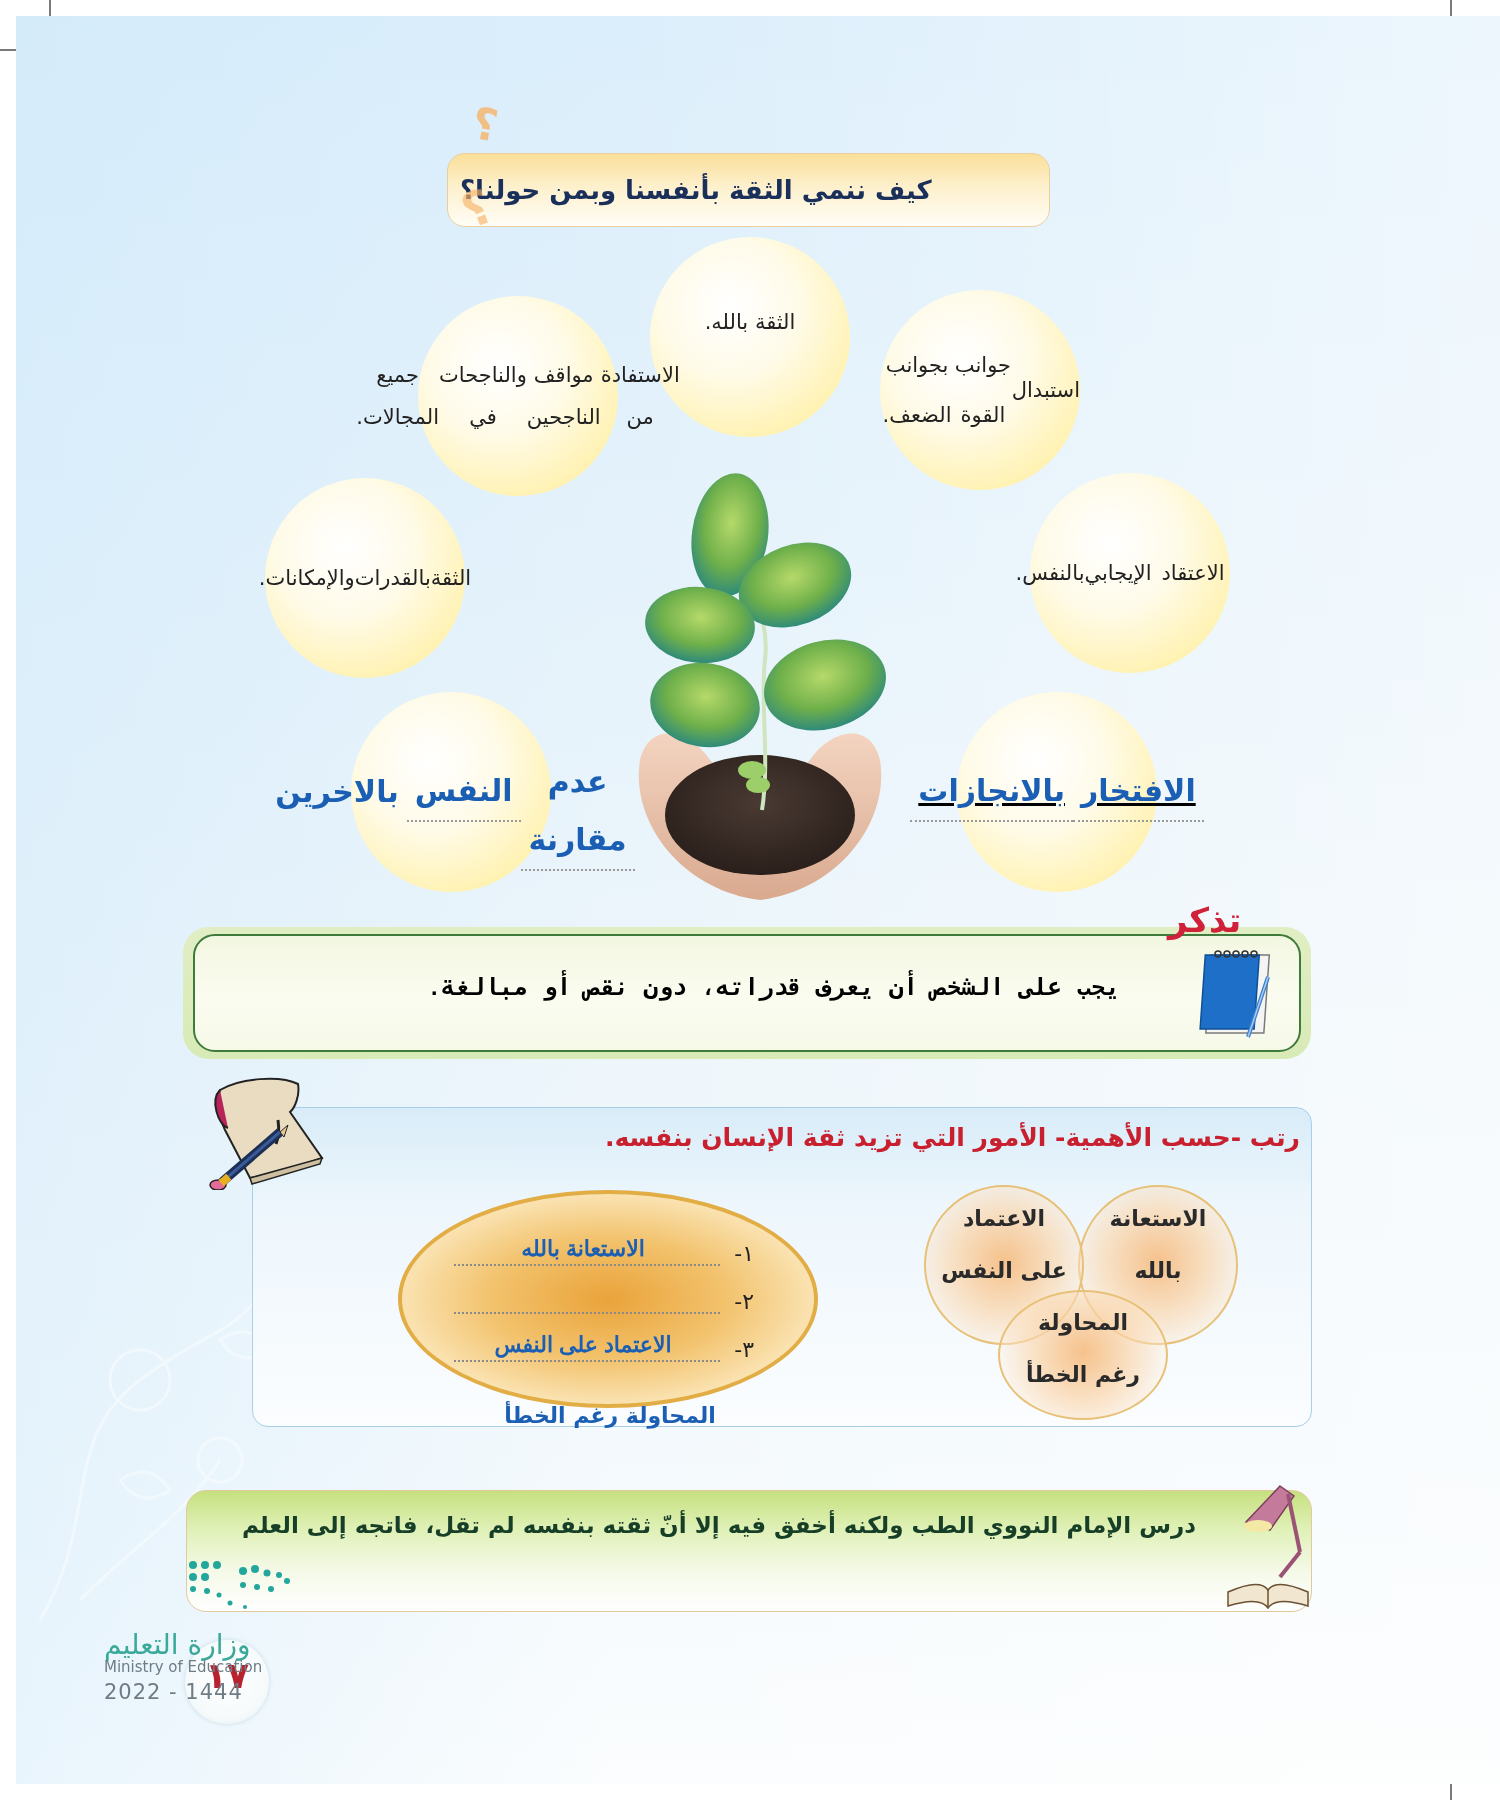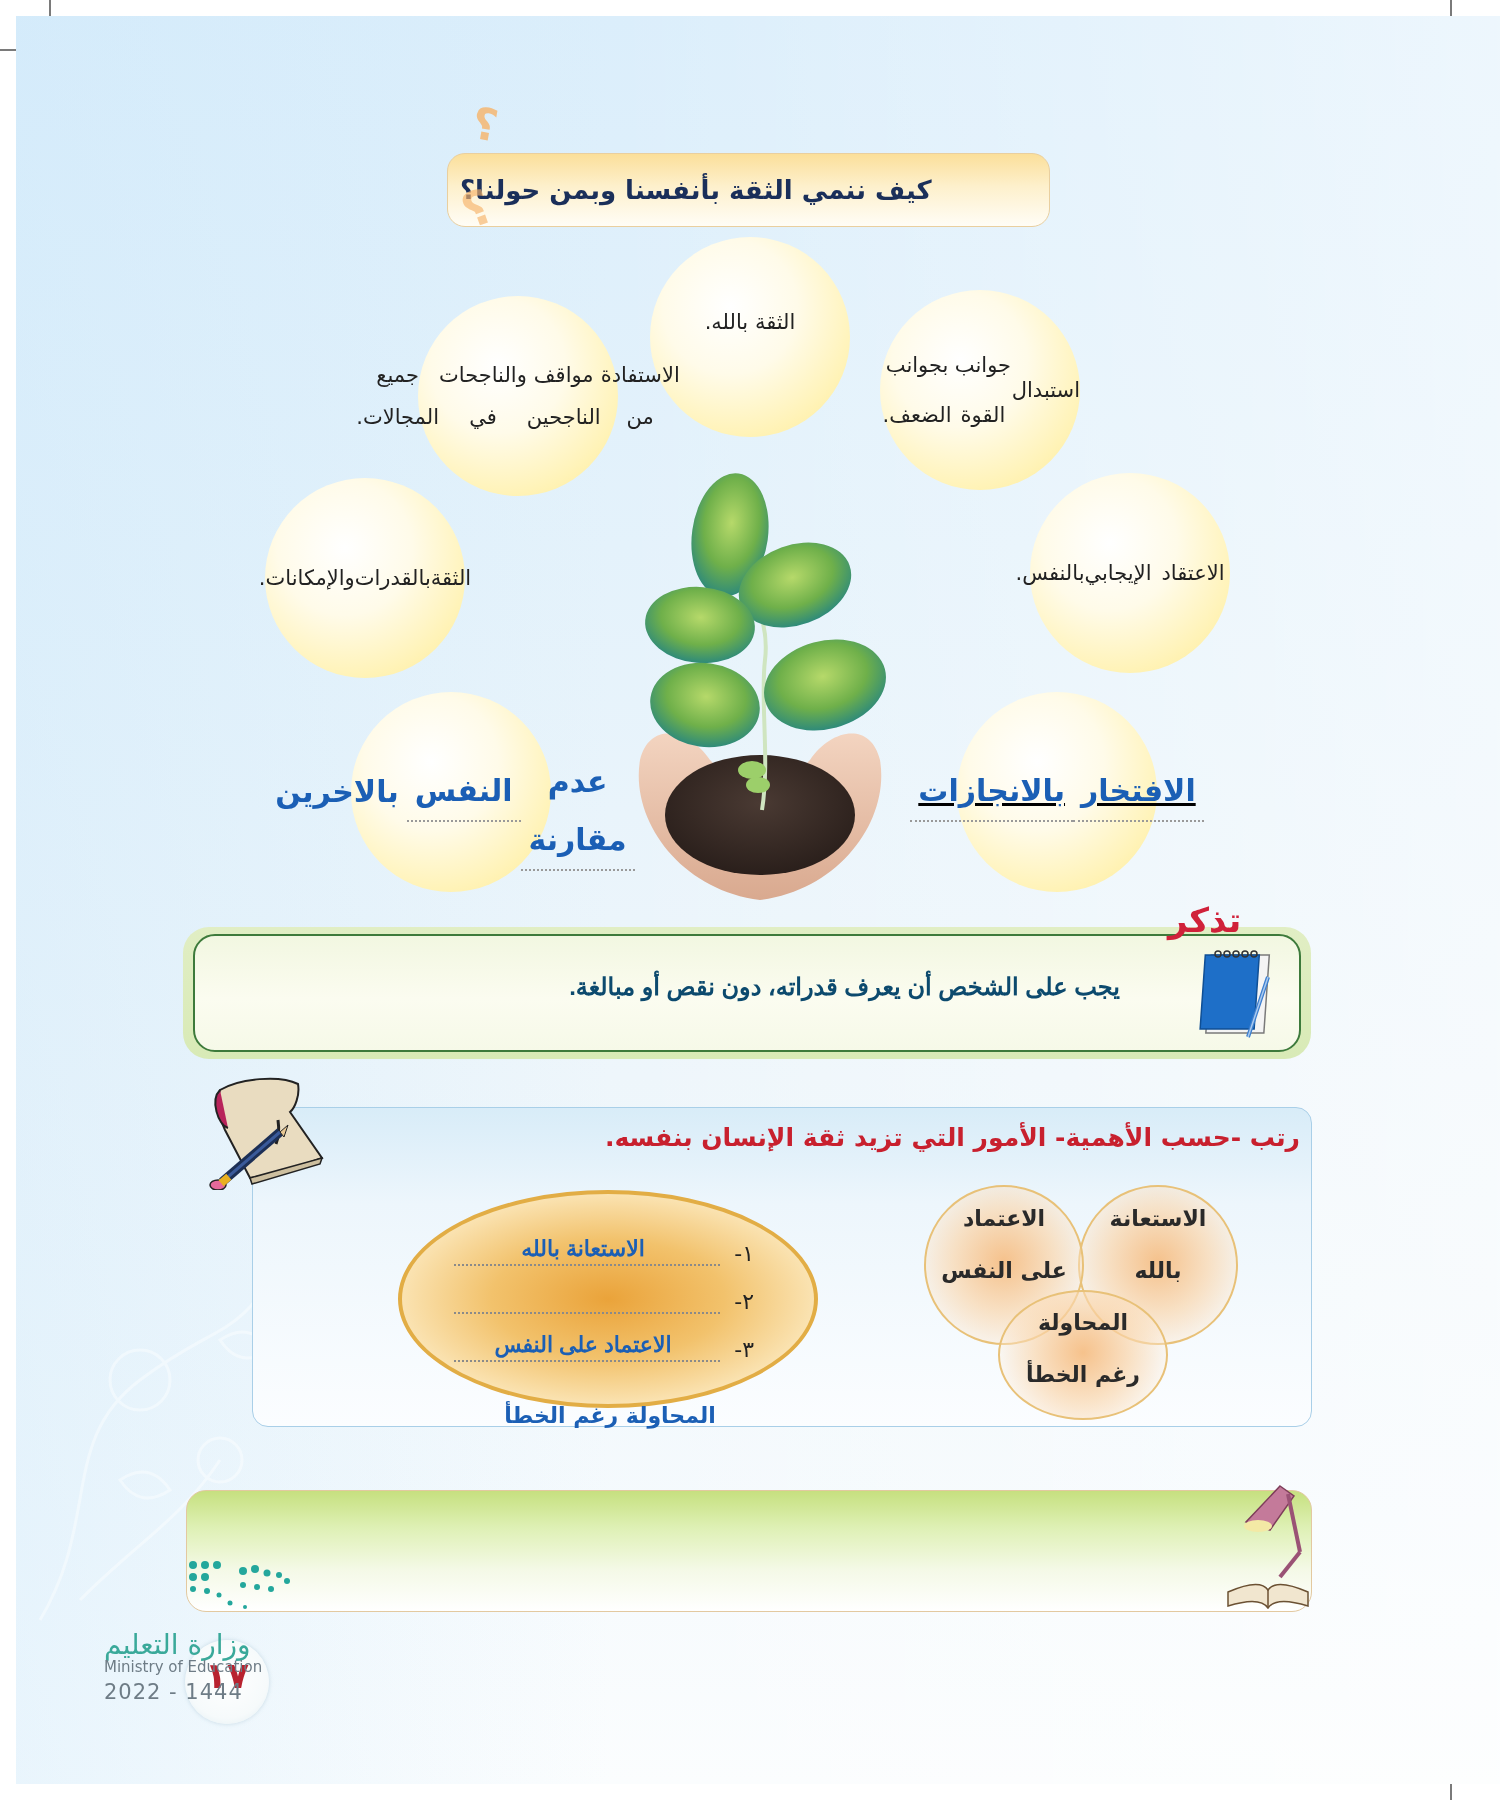--- a/index.html
+++ b/index.html
@@ -67,21 +67,21 @@
     border: 2.5px solid #3d7a3b;
     background: linear-gradient(180deg, #f2f7e1 0%, #fbfcf0 55%, #f6f9e8 100%);
     z-index: 3;
   }
   .remember-label {
     left: 1168px; top: 900px; font-family: "DejaVu Sans", sans-serif; font-weight: bold;
     font-size: 34px; color: #d0213a; z-index: 5; letter-spacing: 3px;
   }
   .remember-text {
     left: 400px; top: 973px; width: 720px; text-align: right;
-    font-family: Liberation Sans, sans-serif; font-weight: bold; font-size: 24px; color: #0c4a6e; z-index: 4;
+    font-family: Liberation Mono, monospace; font-weight: bold; font-size: 24px; color: #000000; z-index: 4;
   }
   .notepad-icon { left: 1198px; top: 945px; width: 80px; height: 95px; z-index: 5; }
 
   
   .activity-box {
     left: 252px; top: 1107px; width: 1060px; height: 320px; border-radius: 16px;
     border: 1.5px solid #a9cfe8;
     background: linear-gradient(180deg, #d8ecf8 0%, #edf6fc 30%, #fbfdff 100%);
     z-index: 2;
   }
@@ -337,20 +337,21 @@
   <div>الاعتماد</div>
   <div>على النفس</div>
 </div>
 <div class="venn-text" style="left:1013px;top:1297px;width:140px;">
   <div>المحاولة</div>
   <div>رغم الخطأ</div>
 </div>
 
 <div class="abs story-box"></div>
 <div class="abs story-text">
+  <div>درس الإمام النووي الطب ولكنه أخفق فيه إلا أنّ ثقته بنفسه لم تقل، فاتجه إلى العلم</div>
 </div>
 <svg class="abs lamp-icon" viewBox="0 0 90 132">
   <path d="M60 4 L 74 14 L 50 48 L 26 40 Z" fill="#c47a9a" stroke="#7e3d5a" stroke-width="1.5"></path>
   <ellipse cx="38" cy="44" rx="14" ry="6" fill="#f3e9a5"></ellipse>
   <line x1="68" y1="12" x2="80" y2="70" stroke="#9a5275" stroke-width="4"></line>
   <line x1="80" y1="70" x2="60" y2="95" stroke="#9a5275" stroke-width="4"></line>
   <path d="M8 110 Q 40 96 48 108 Q 56 96 88 110 L 88 124 Q 56 114 48 126 Q 40 114 8 124 Z" fill="#f1e6cf" stroke="#6b5133" stroke-width="1.5"></path>
   <line x1="48" y1="108" x2="48" y2="126" stroke="#6b5133" stroke-width="1.5"></line>
 </svg>
 <svg class="abs dots-logo" viewBox="0 0 110 60">

